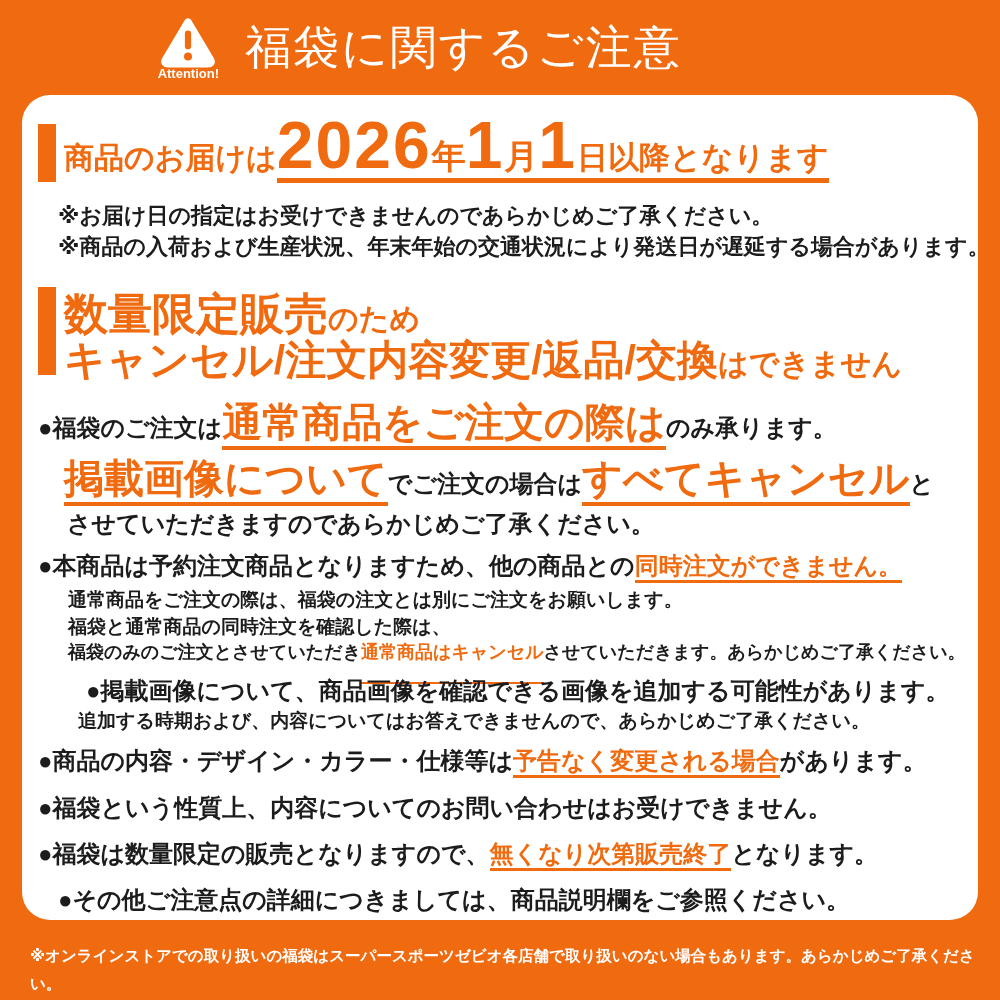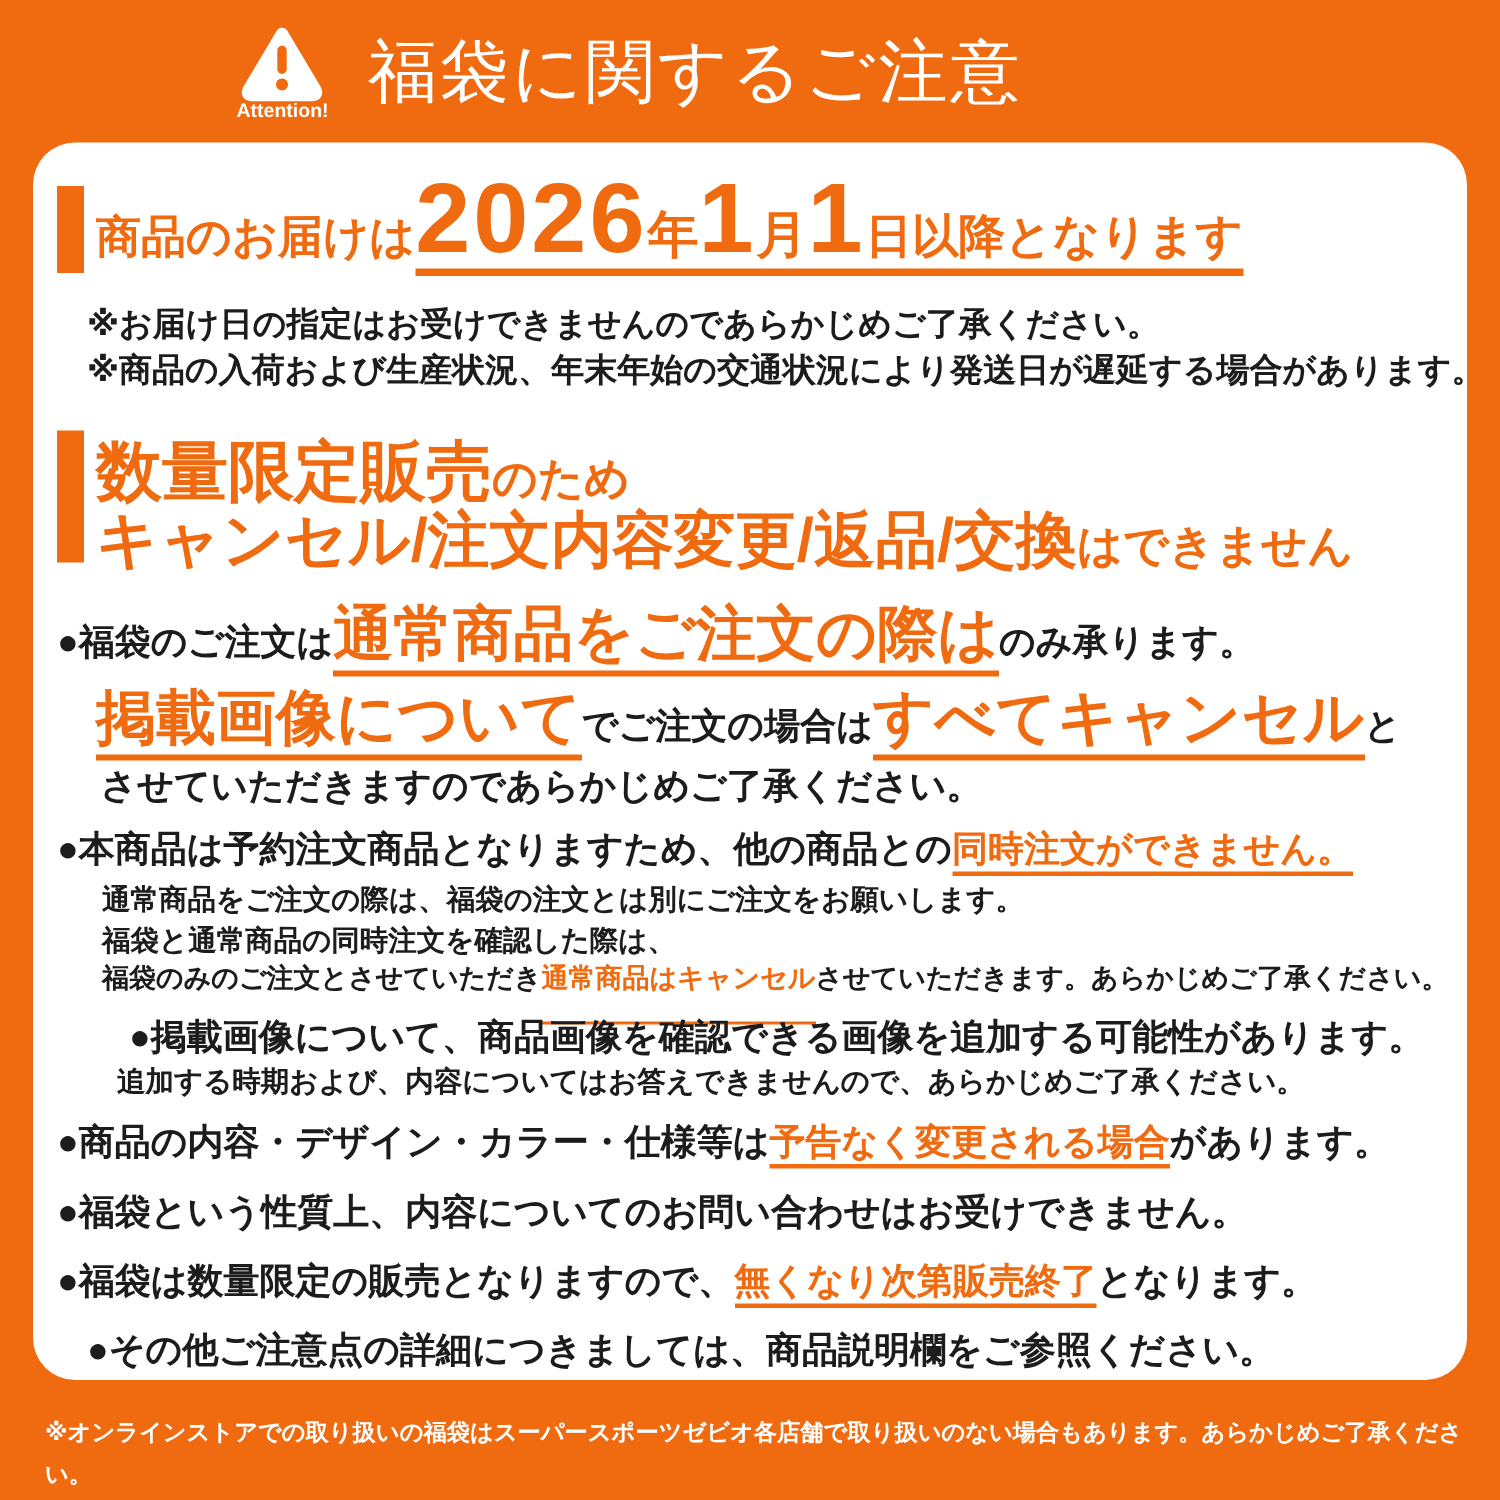--- a/index.html
+++ b/index.html
@@ -39,21 +39,21 @@
   .s2-big2{color:var(--orange);font-weight:bold;font-size:41px;}
   .s2-small{color:var(--orange);font-weight:bold;font-size:30px;}
 
   
   .b{color:var(--ink);font-weight:bold;font-size:24px;}
   .sub{color:var(--ink);font-weight:bold;font-size:19px;}
   .sub-sm{color:var(--ink);font-weight:bold;font-size:18px;}
   .em-big{color:var(--orange);font-weight:bold;font-size:40px;
           border-bottom:4px solid var(--orange);padding-bottom:2px;}
   .em{color:var(--orange);border-bottom:3px solid var(--orange);padding-bottom:1px;}
-  .em-sm{color:var(--orange);border-bottom:2px solid var(--orange);padding-bottom:19px;}
+  .em-sm{color:var(--orange);border-bottom:2px solid var(--orange);padding-bottom:19px;font-family:Liberation Mono, monospace;}
 
   
   .footer{position:absolute;left:30px;top:942px;width:960px;
           color:#fff;font-weight:bold;font-size:15.5px;line-height:28px;}
 </style>
 </head>
 <body>
 
 <div class="stage">
 

